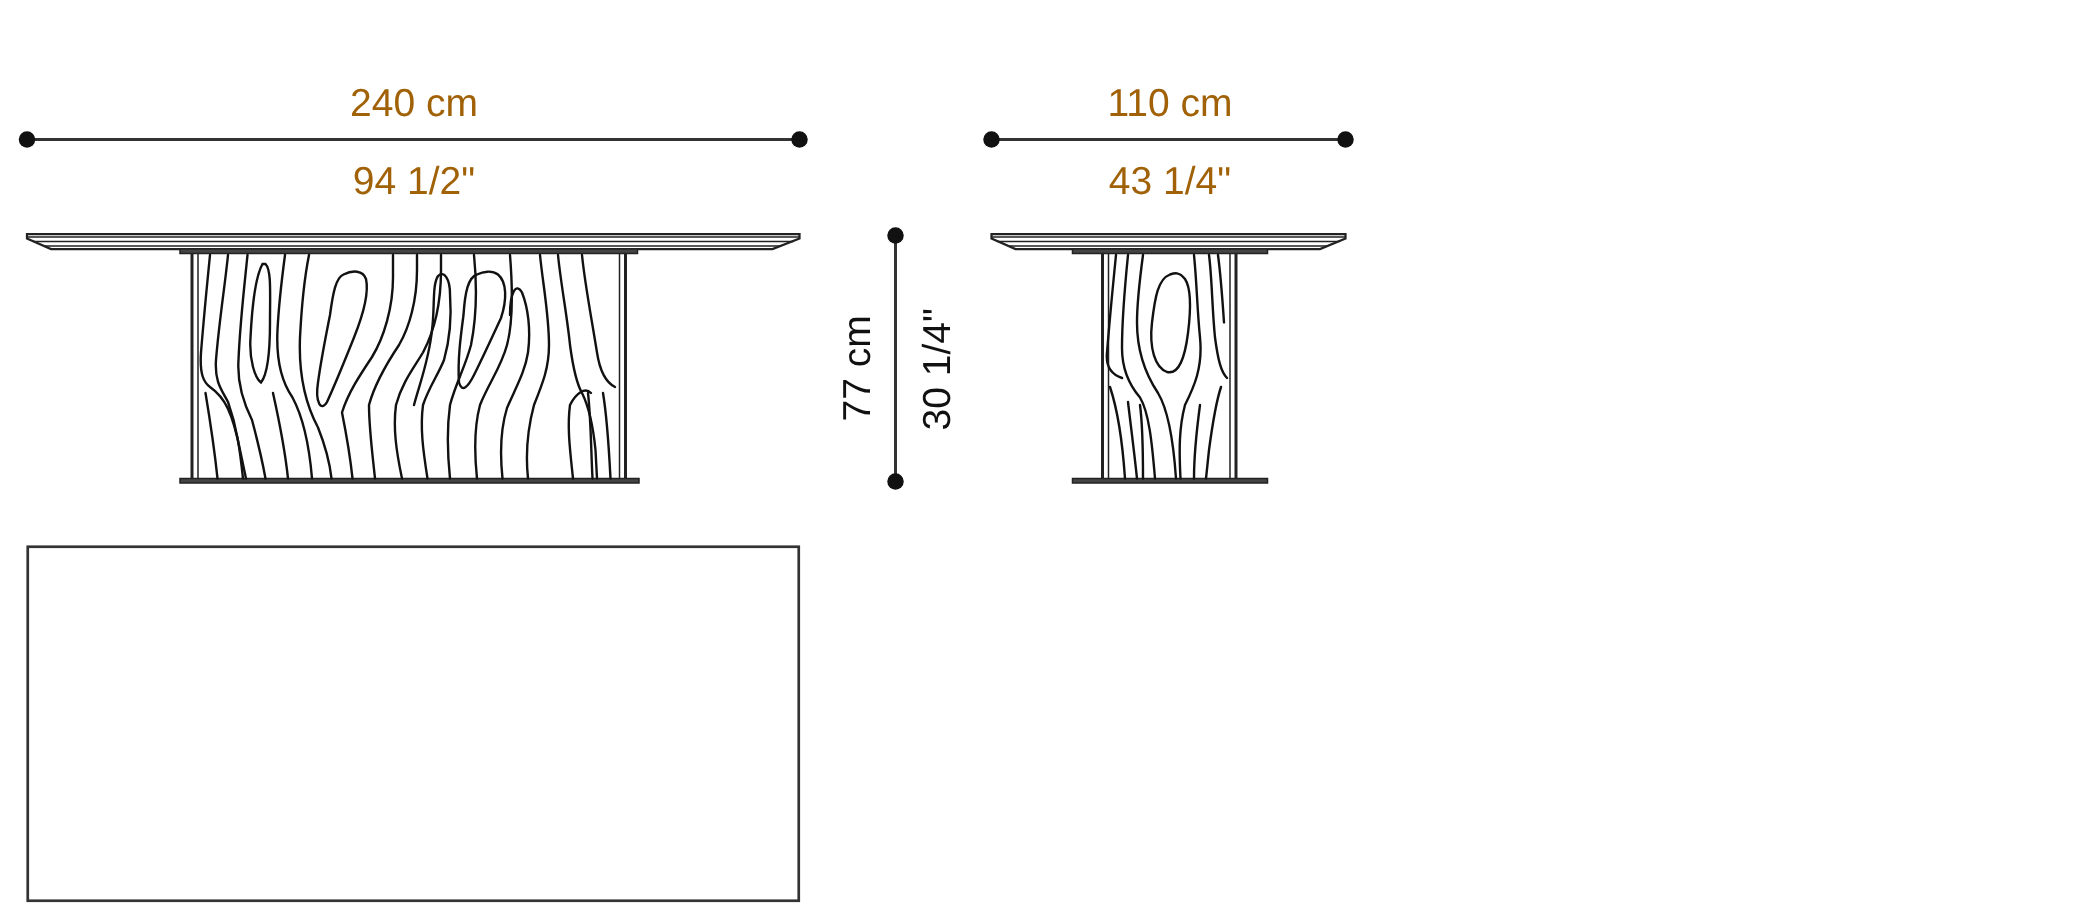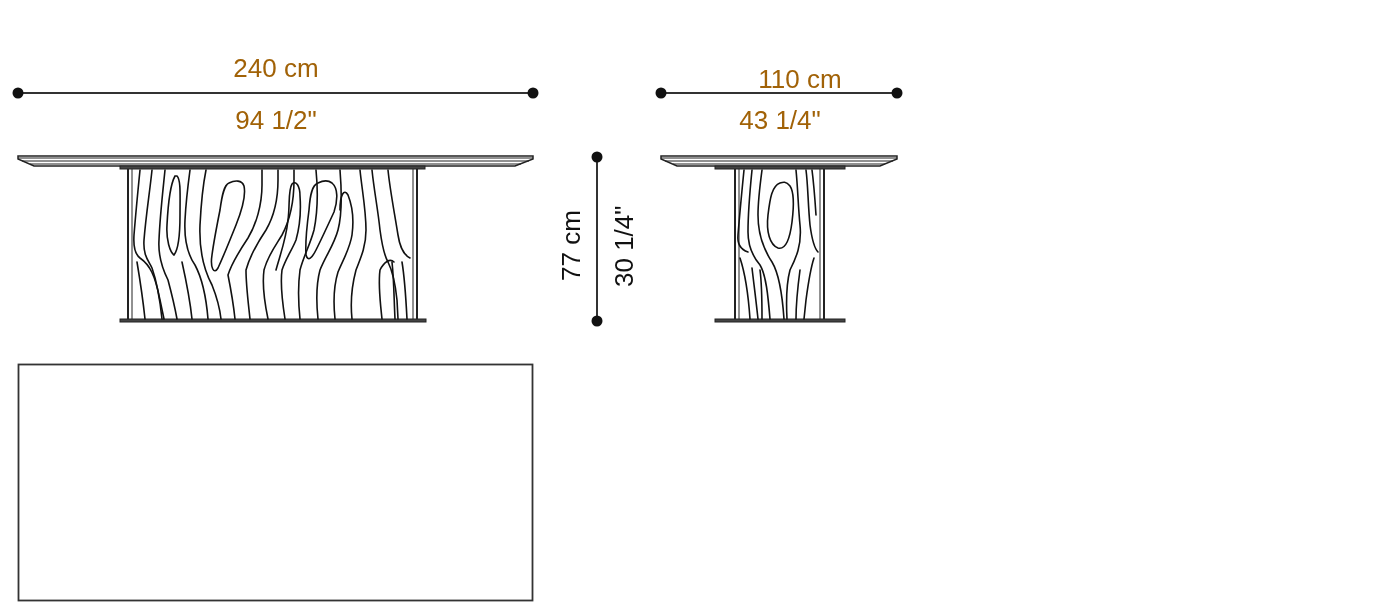--- a/index.html
+++ b/index.html
@@ -106,17 +106,17 @@
       <path d="M812 170 C814 185 815 200 816 215"></path>
     </g>
   </g>
 
   <rect x="18.5" y="364.5" width="514" height="236" fill="none" stroke="#333" stroke-width="1.8"></rect>
 </svg>
 
 <div class="dim-text center" style="left:276px; top:55px;">240 cm</div>
 <div class="dim-text center" style="left:276px; top:107px;">94 1/2"</div>
 
-<div class="dim-text center" style="left:800px; top:55px;margin-top:11px;">110 cm</div>
+<div class="dim-text center" style="left:780px; top:55px;">110 cm</div>
 <div class="dim-text center" style="left:780px; top:107px;">43 1/4"</div>
 
 <div class="vtext" style="left:558px; top:281px;">77 cm</div>
 <div class="vtext" style="left:611px; top:287px;">30 1/4"</div>
 
 </body></html>

